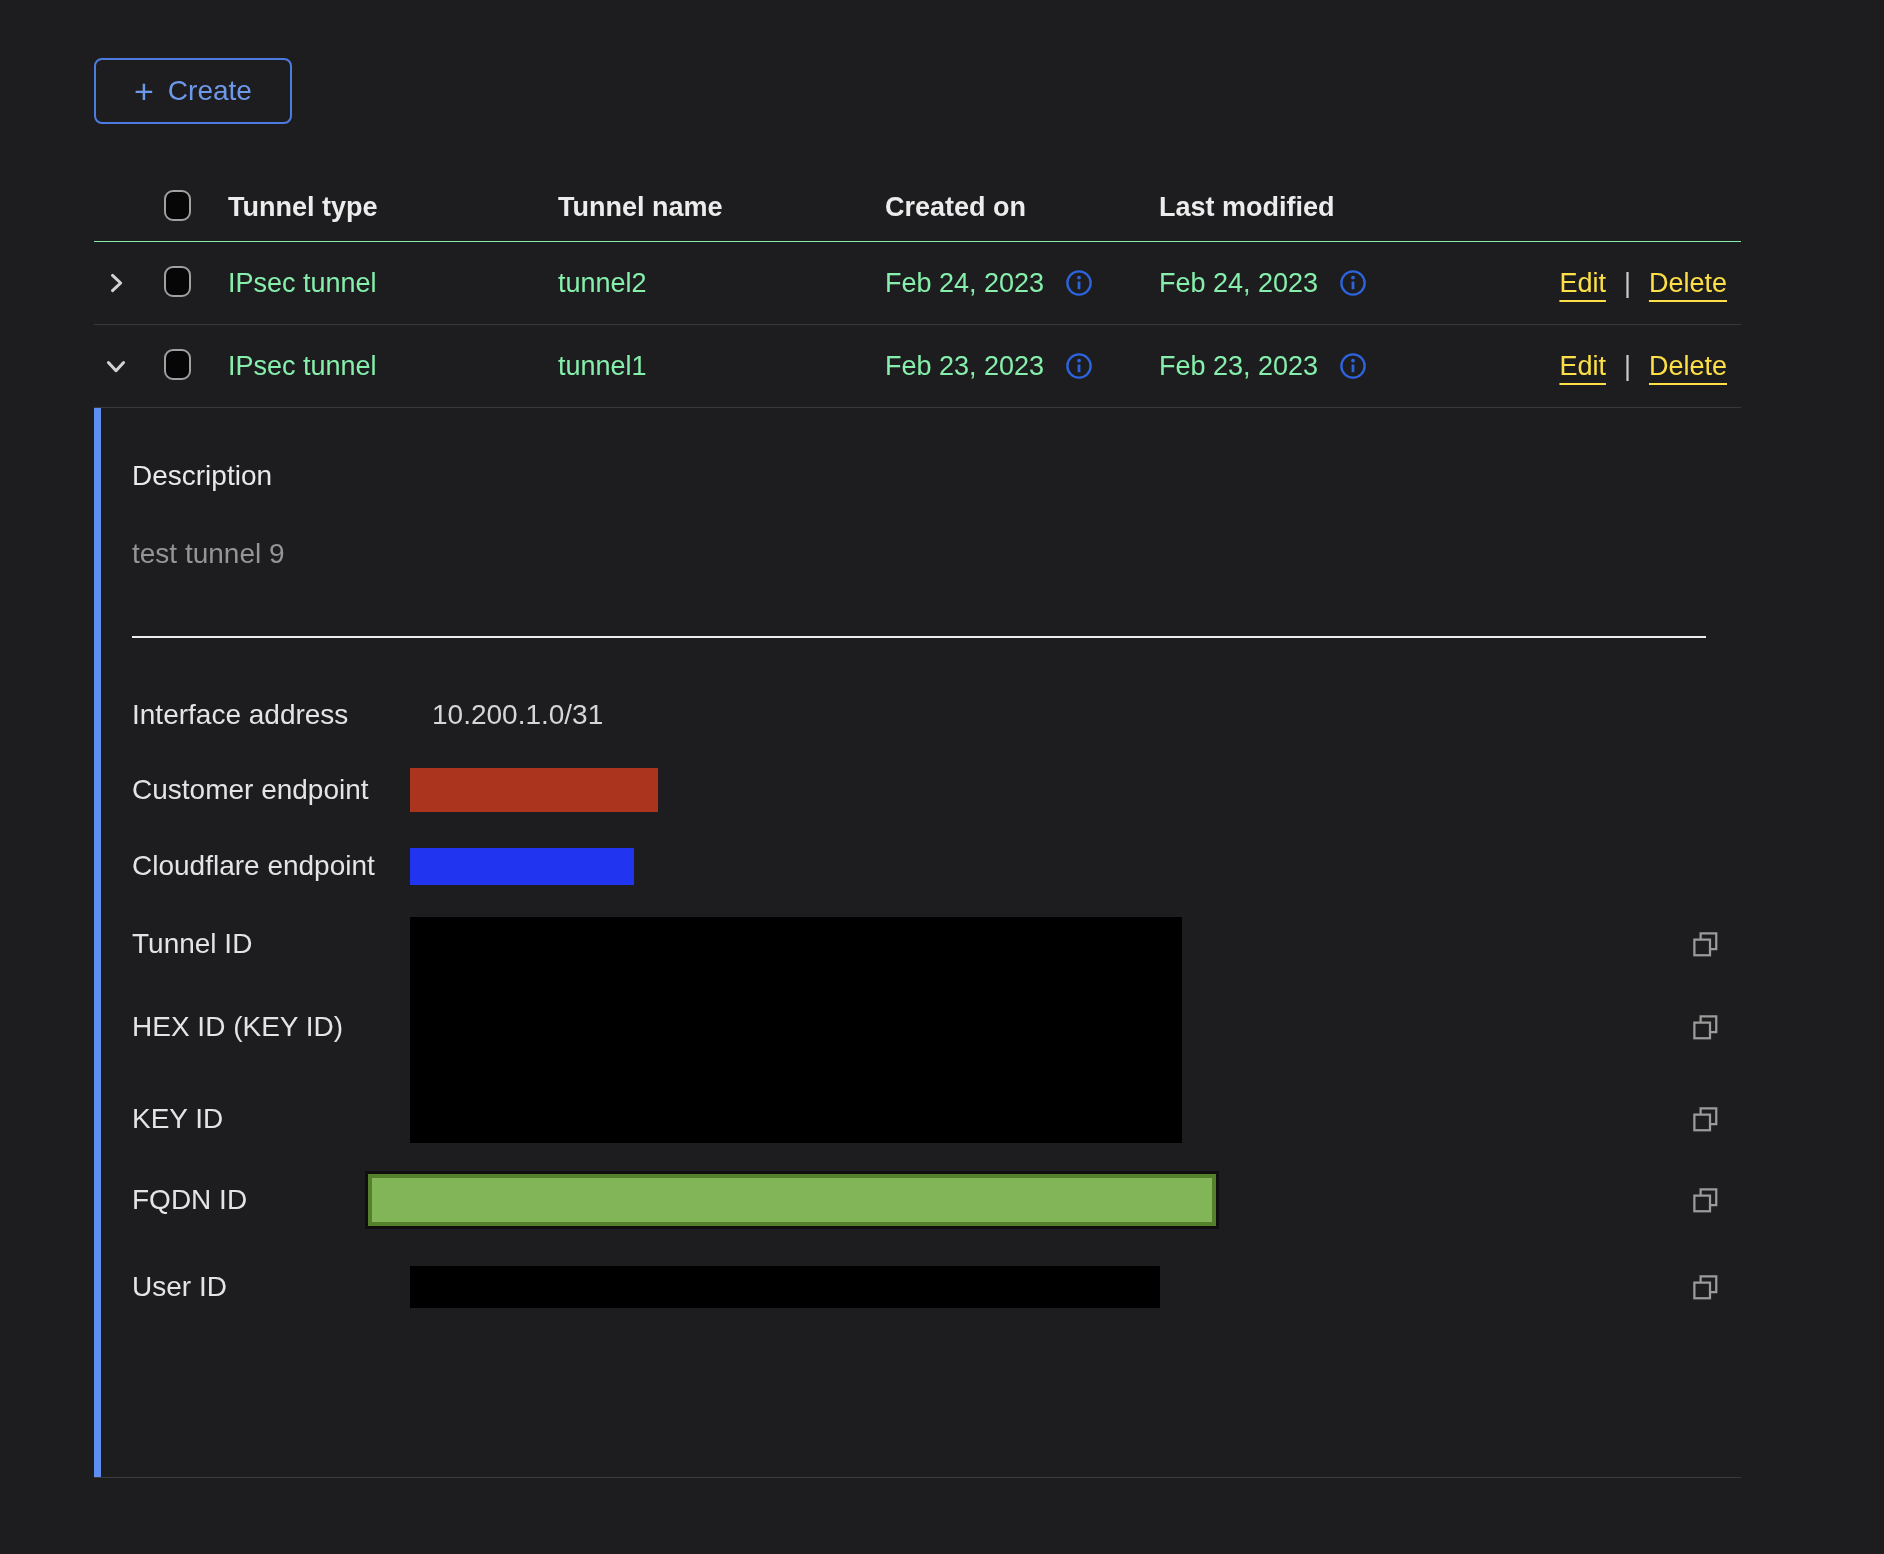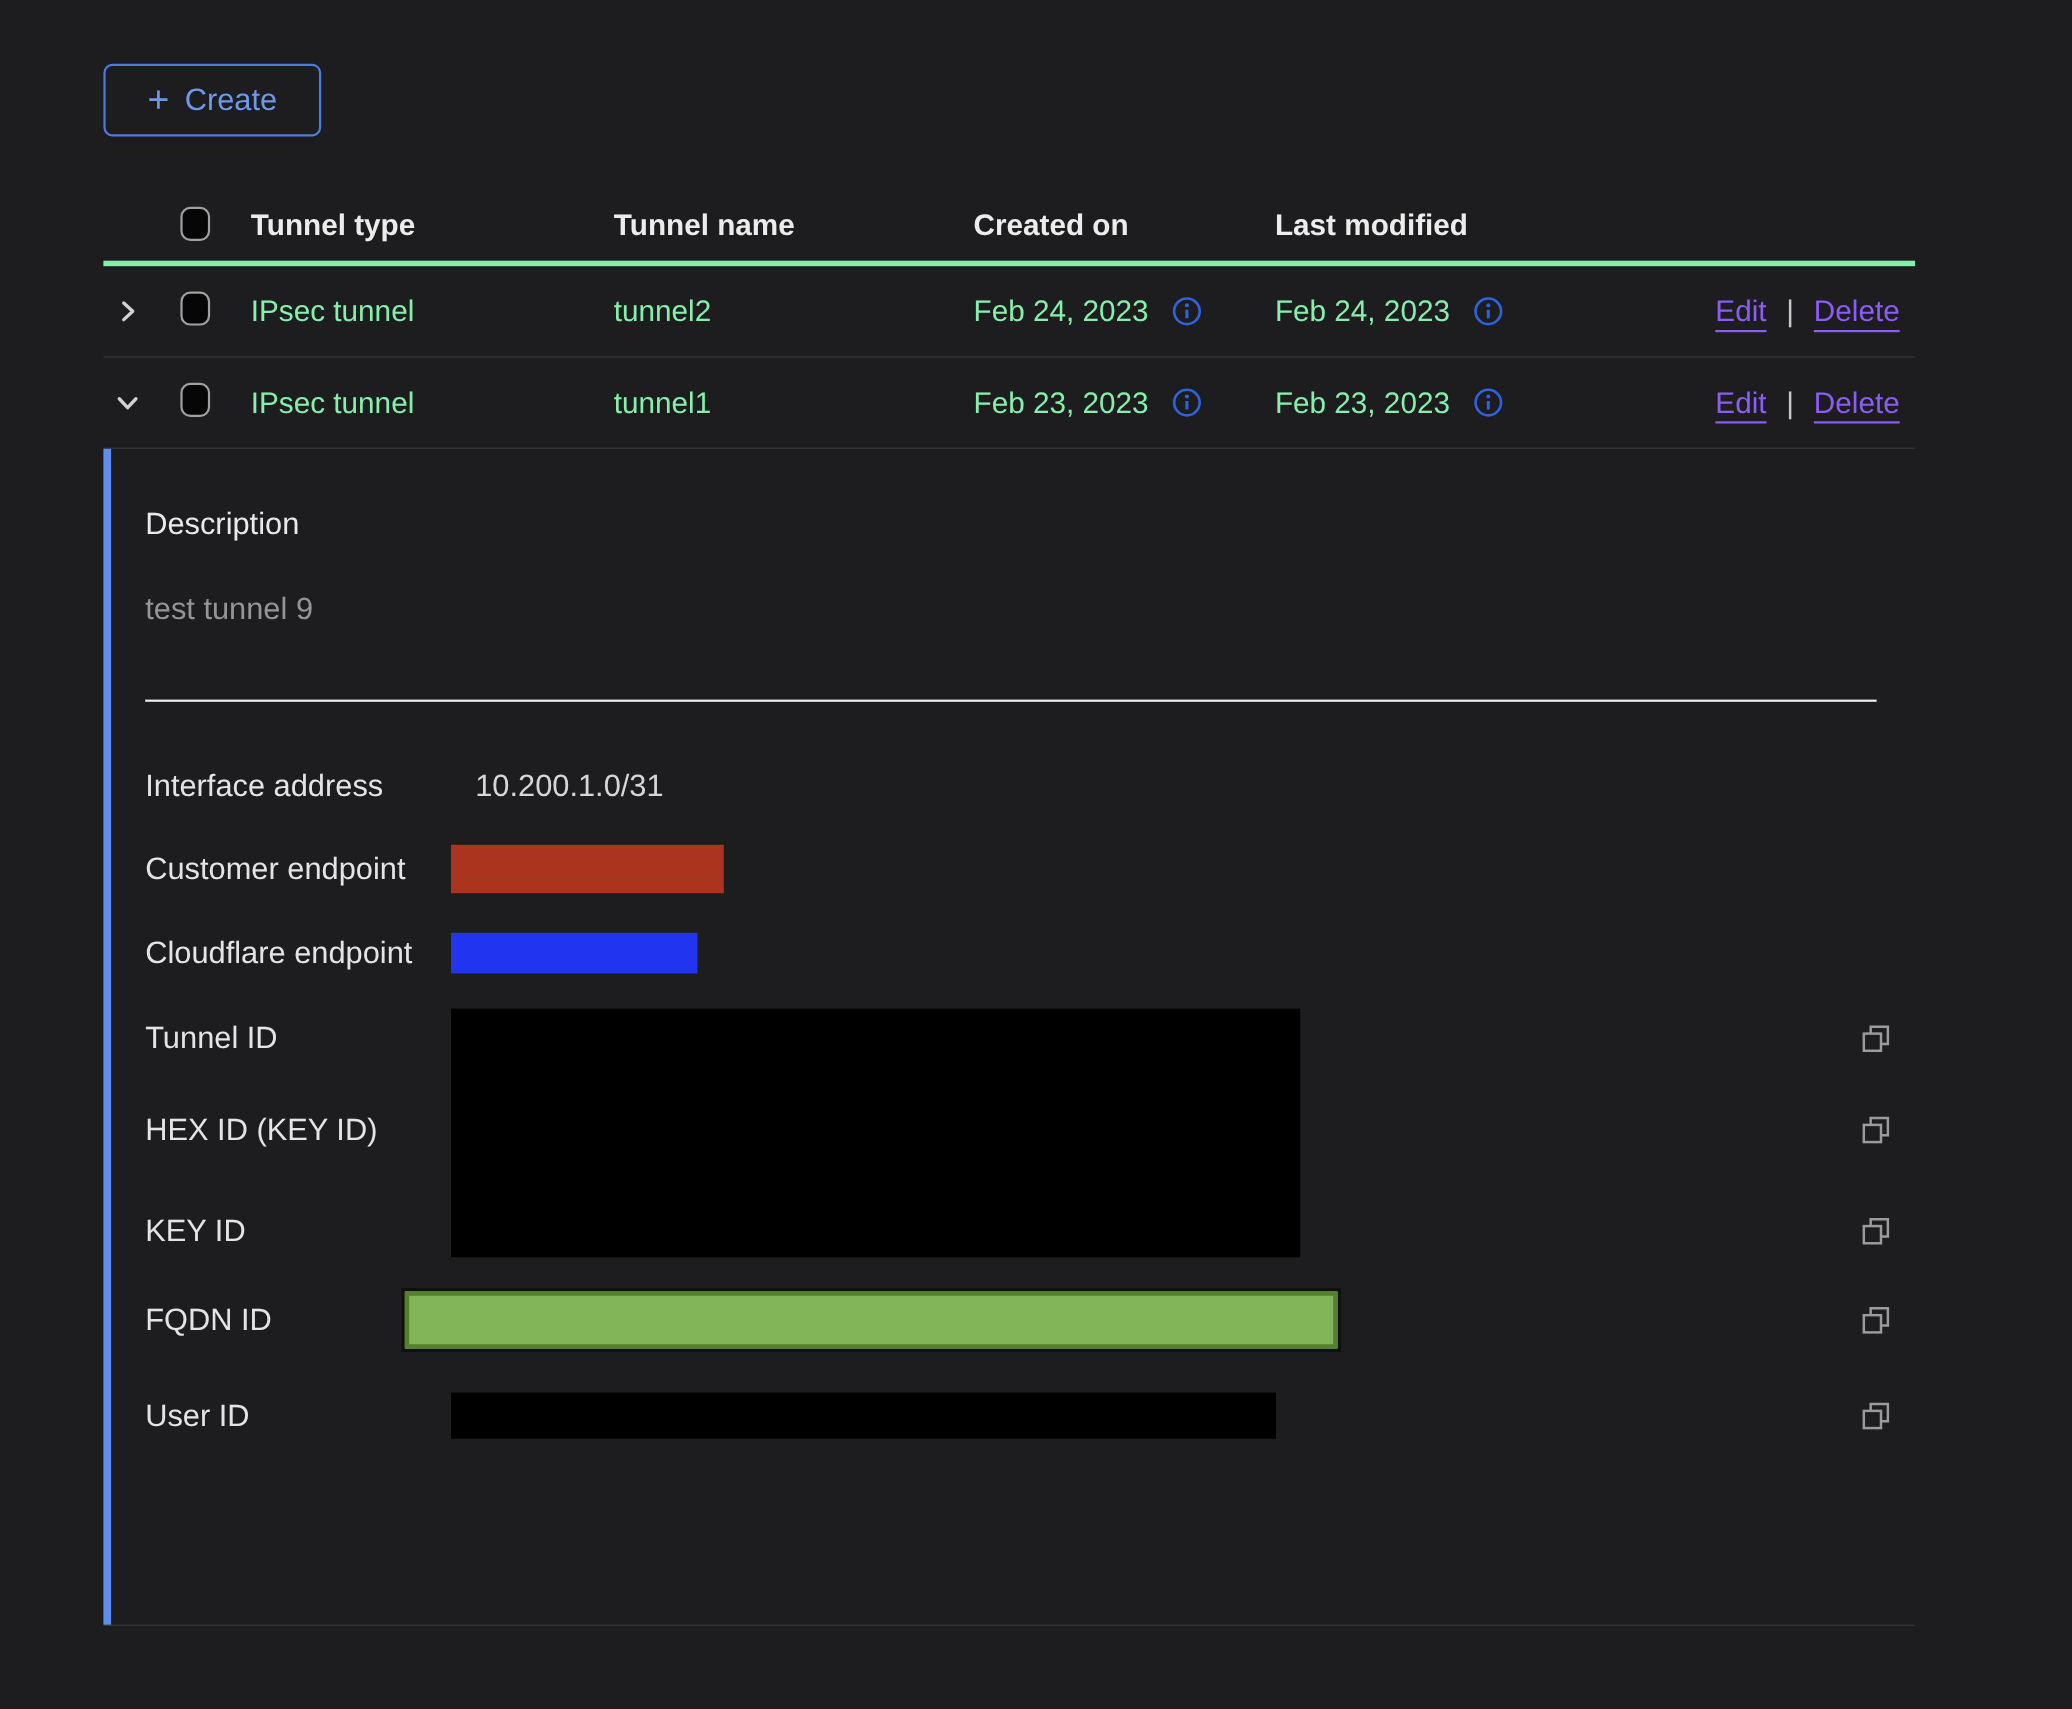--- a/index.html
+++ b/index.html
@@ -18,35 +18,35 @@
   }
   .create-btn .plus { font-size: 34px; font-weight: 300; line-height: 1; color: #6e98ea; }
 
   
   .table { position: absolute; left: 94px; top: 174px; width: 1647px; }
   .trow {
     display: grid;
     grid-template-columns: 70px 64px 330px 327px 274px 274px 1fr;
     align-items: center;
   }
-  .thead { height: 68px; border-bottom: 5px solid #86efac; }
+  .thead { height: 68px; border-bottom: 1px solid #86efac; }
   .tbody-row { height: 83px; border-bottom: 1px solid #38383a; }
   .tbody-row:last-of-type { border-bottom: none; }
 
   .th { font-size: 27px; font-weight: bold; color: #ececec; }
   .td { font-size: 27px; color: #86efac; }
 
   .chevron-cell { display: flex; align-items: center; padding-left: 8px; cursor: pointer; }
   .checkbox {
     display: inline-block; width: 27px; height: 31px;
     border: 2.5px solid #9fa0a2; border-radius: 9px; background: #060607; cursor: pointer;
   }
   .date-cell { display: flex; align-items: center; gap: 20px; }
   .actions-cell { display: flex; align-items: center; justify-content: flex-end; gap: 18px; padding-right: 14px; font-size: 27px; }
-  .link { color: #8b5cf6; text-decoration: underline; text-underline-offset: 8px; text-decoration-thickness: 2px; cursor: pointer; }
+  .link { color: #fde047; text-decoration: underline; text-underline-offset: 8px; text-decoration-thickness: 2px; cursor: pointer; }
   .sep { color: #c9c9cb; }
 
   
   .expanded-panel { position: relative; border-bottom: 1px solid #3a3a3c; min-height: 1070px; }
   .accent-bar { position: absolute; left: 0; top: 0; bottom: 0; width: 7px; background: #5e8ef2; }
   .panel-content { padding: 36px 0 40px 38px; }
 
   .desc-label { font-size: 28px; font-weight: 500; color: #e9e9ea; margin-top: 16px; }
   .desc-value { font-size: 28px; color: #959597; margin-top: 46px; }
 

